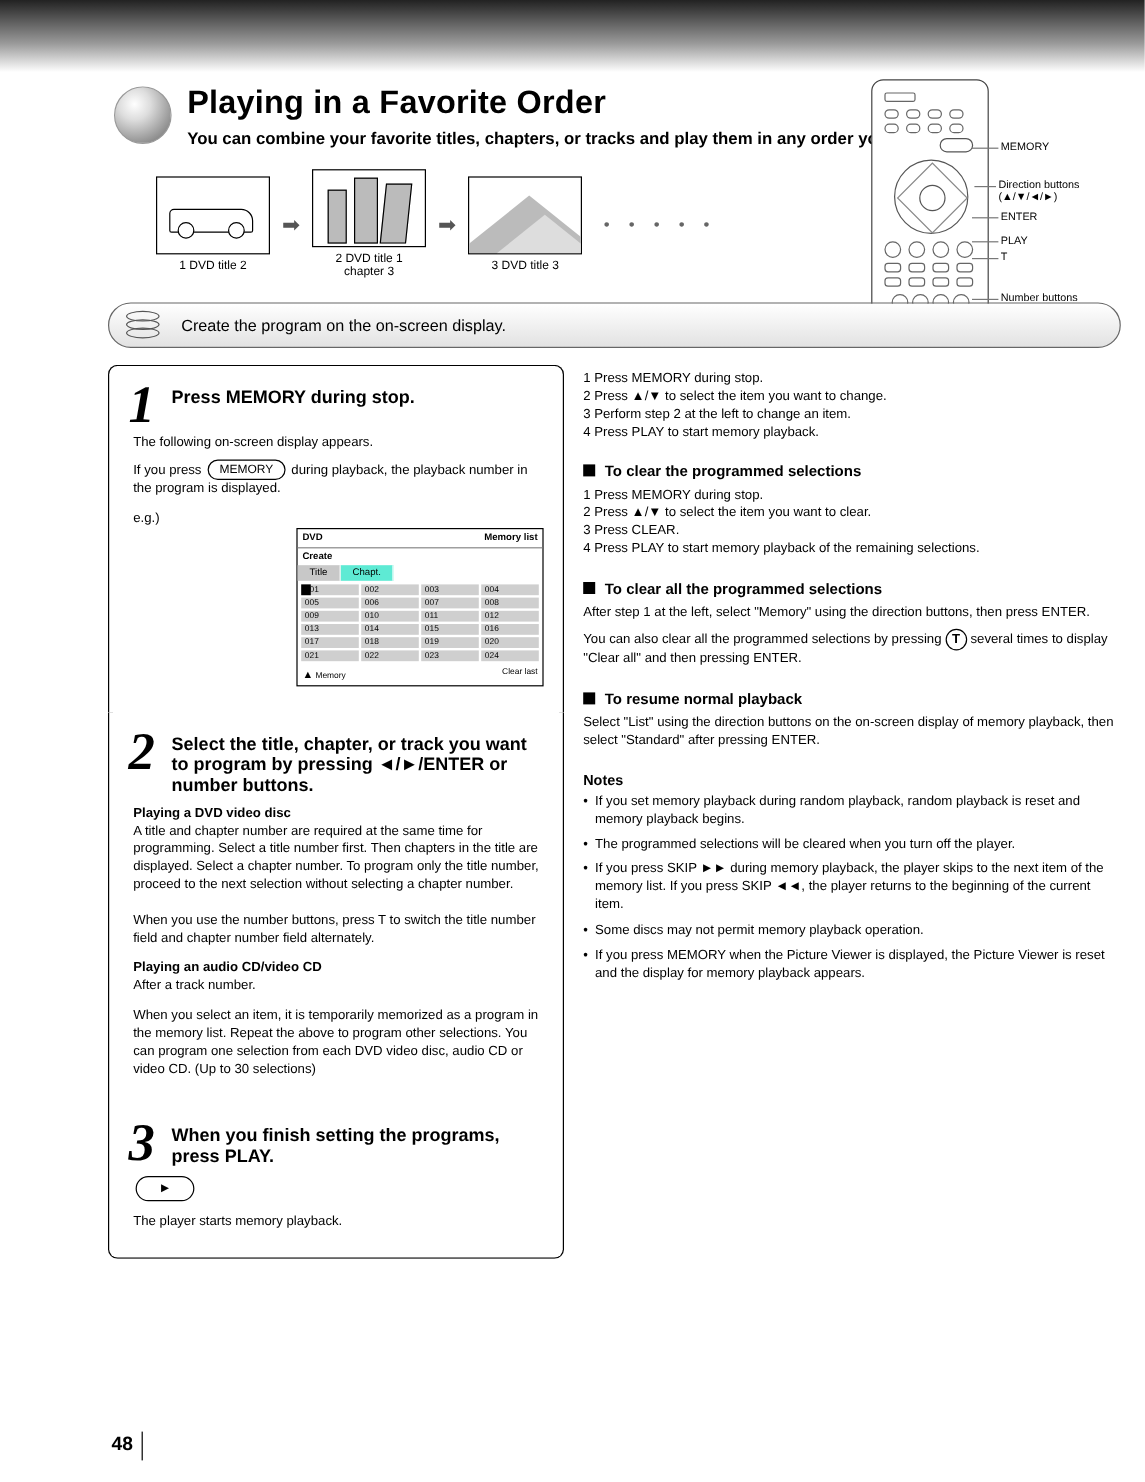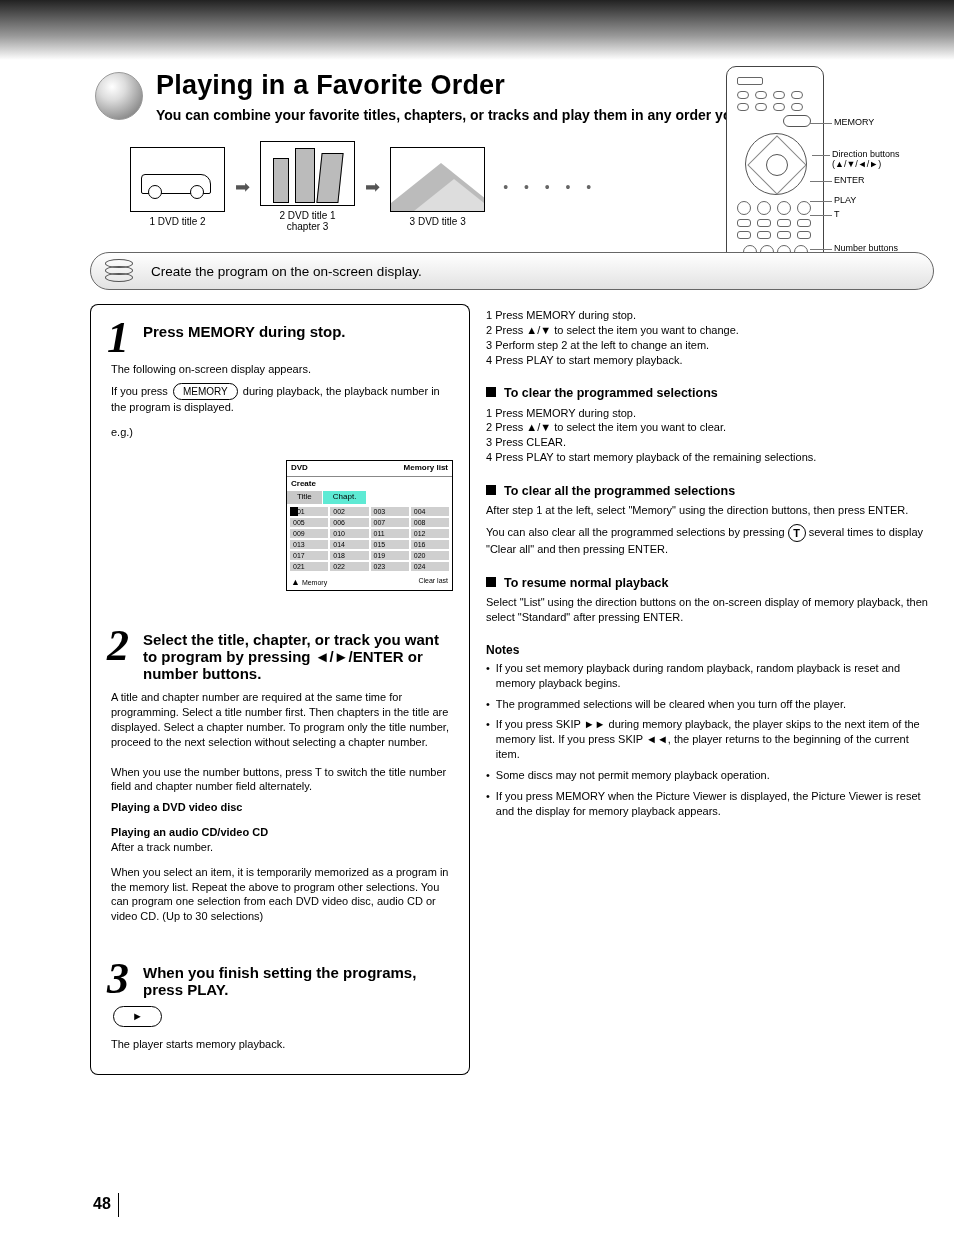--- a/index.html
+++ b/index.html
@@ -63,21 +63,21 @@
   .step-frame.mid { border-top: none; border-bottom: none; border-radius: 0; }
   .step-frame.top { border-bottom: none; border-radius: 8px 8px 0 0; }
   .step-frame.bot { border-top: none; border-radius: 0 0 8px 8px; }
   .step-head { display: flex; align-items: flex-start; gap: 14px; }
   .step-num { font-family: "Times New Roman", serif; font-style: italic; font-weight: bold; font-size: 44px; line-height: 0.7; }
   .step-title { font-size: 15px; font-weight: bold; flex: 1; }
   .step-body { font-size: 11px; margin-top: 8px; margin-left: 4px; line-height: 1.35; }
   .pill-btn { display: inline-block; border: 1.2px solid #000; border-radius: 11px; padding: 1px 9px; font-size: 10px; vertical-align: middle; margin: 0 2px; }
   .pill-btn.play { padding: 2px 18px; font-size: 11px; }
 
-  .osd { margin: 20px 0 0 auto; width: 167px; border: 1px solid #000; font-size: 8px; }
+  .osd { margin: 0 0 0 auto; width: 206px; border: 1px solid #000; font-size: 8px; }
   .osd .hdr { padding: 2px 4px; font-weight: bold; display: flex; justify-content: space-between; border-bottom: 1px solid #888; }
   .osd .label { padding: 2px 4px; font-weight: bold; }
   .osd .tabs { display: flex; gap: 0; }
   .osd .tab { flex: 0 0 auto; padding: 1px 10px; background: #c8c8c8; font-size: 8px; border-right: 1px solid #fff; }
   .osd .tab.off { background: #5eead4; }
   .osd .grid { display: grid; grid-template-columns: repeat(4, 1fr); gap: 2px; padding: 3px; }
   .osd .cell { height: 9px; background: #cfcfcf; font-size: 7px; line-height: 9px; padding-left: 3px; }
   .osd .cell.sel { position: relative; }
   .osd .cell.sel::before { content: ""; position: absolute; left: 0; top: 0; width: 8px; height: 9px; background: #000; }
   .osd .foot { display: flex; justify-content: space-between; padding: 2px 4px; font-size: 7px; }
@@ -264,24 +264,24 @@
           </div>
         </div>
       </div>
 
       <div class="step-frame mid">
         <div class="step-head">
           <div class="step-num">2</div>
           <div class="step-title">Select the title, chapter, or track you want to program by pressing ◄/►/ENTER or number buttons.</div>
         </div>
         <div class="step-body">
+          <div style="font-weight:bold; margin-top:6px">Playing a DVD video disc</div>
           <div style="white-space:pre-line">A title and chapter number are required at the same time for programming. Select a title number first. Then chapters in the title are displayed. Select a chapter number. To program only the title number, proceed to the next selection without selecting a chapter number.
 
 When you use the number buttons, press T to switch the title number field and chapter number field alternately.</div>
-          <div style="font-weight:bold; margin-top:6px">Playing a DVD video disc</div>
           <div style="font-weight:bold; margin-top:10px">Playing an audio CD/video CD</div>
           <div>After a track number.</div>
           <div style="margin-top:10px">When you select an item, it is temporarily memorized as a program in the memory list. Repeat the above to program other selections. You can program one selection from each DVD video disc, audio CD or video CD. (Up to 30 selections)</div>
         </div>
       </div>
 
       <div class="step-frame bot">
         <div class="step-head">
           <div class="step-num">3</div>
           <div class="step-title">When you finish setting the programs, press PLAY.</div>

